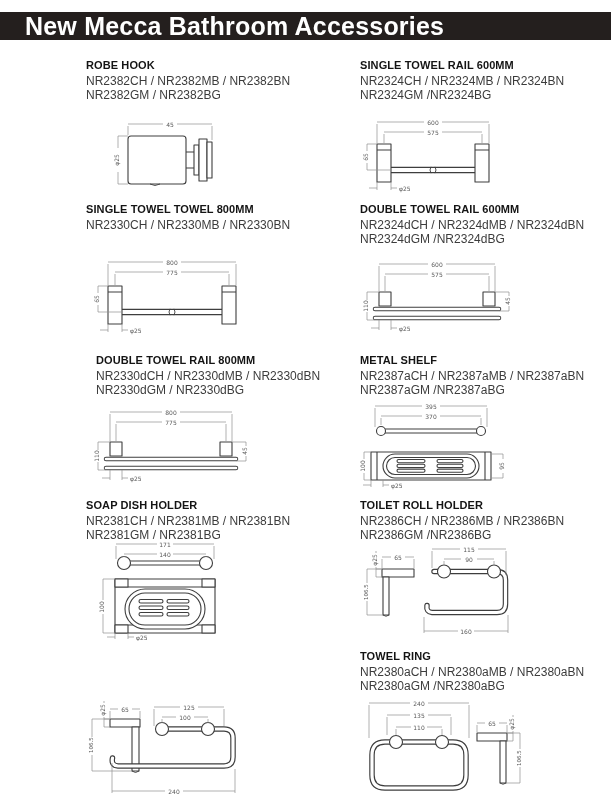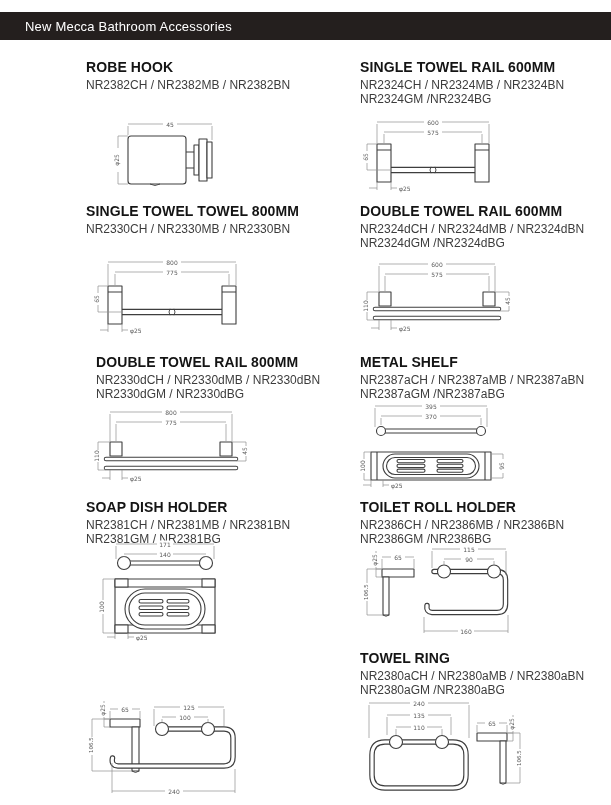--- a/index.html
+++ b/index.html
@@ -1,22 +1,22 @@
 <!DOCTYPE html>
 <html><head>
 <meta charset="utf-8">
 <style>
   html,body{margin:0;padding:0;background:#ffffff;}
   .page{position:relative;width:611px;height:805px;background:#fff;overflow:hidden;
         font-family:"Liberation Sans",sans-serif;}
   .header-bar{position:absolute;left:0;top:12px;width:611px;height:28px;background:#241f1e;
         display:flex;align-items:center;}
-  .header-title{color:#ffffff;font-size:13px;font-weight:normal;padding-left:25px;letter-spacing:0.2px;}
+  .header-title{color:#ffffff;font-size:25px;font-weight:bold;padding-left:25px;letter-spacing:0.2px;}
   .cell{position:absolute;width:268px;}
-  .ptitle{font-size:14px;font-weight:bold;color:#141414;margin-bottom:3px;letter-spacing:0.1px;}
+  .ptitle{font-size:11px;font-weight:bold;color:#141414;margin-bottom:3px;letter-spacing:0.1px;}
   .pcodes{font-size:12px;color:#3c3c3c;line-height:14px;}
   .draw{position:absolute;}
   
   .ln{stroke:#3e3e3e;stroke-width:1.1;fill:none;stroke-linejoin:round;}
   .lnf{stroke:#3e3e3e;stroke-width:1.1;fill:#ffffff;stroke-linejoin:round;}
   .thin{stroke:#3e3e3e;stroke-width:0.9;fill:none;}
   .tube{stroke:#3e3e3e;fill:none;stroke-linecap:round;}
   .tubein{stroke:#ffffff;fill:none;stroke-linecap:round;}
   .dim{stroke:#8f8f8f;stroke-width:0.7;fill:none;}
   .dimbg{fill:#ffffff;}
@@ -28,20 +28,21 @@
 
 <div class="page">
 
   <div class="header-bar">
     <div class="header-title">New Mecca Bathroom Accessories</div>
   </div>
 
   <div class="cell" style="left:86px;top:59px">
     <div class="ptitle">ROBE HOOK</div>
     <div class="pcodes">NR2382CH / NR2382MB / NR2382BN</div>
+    <div class="pcodes">NR2382GM / NR2382BG</div>
   </div>
   <div class="cell" style="left:360px;top:59px">
     <div class="ptitle">SINGLE TOWEL RAIL 600MM</div>
     <div class="pcodes">NR2324CH / NR2324MB / NR2324BN</div>
     <div class="pcodes">NR2324GM /NR2324BG</div>
   </div>
   <div class="cell" style="left:86px;top:203px">
     <div class="ptitle">SINGLE TOWEL TOWEL 800MM</div>
     <div class="pcodes">NR2330CH / NR2330MB / NR2330BN</div>
   </div>

